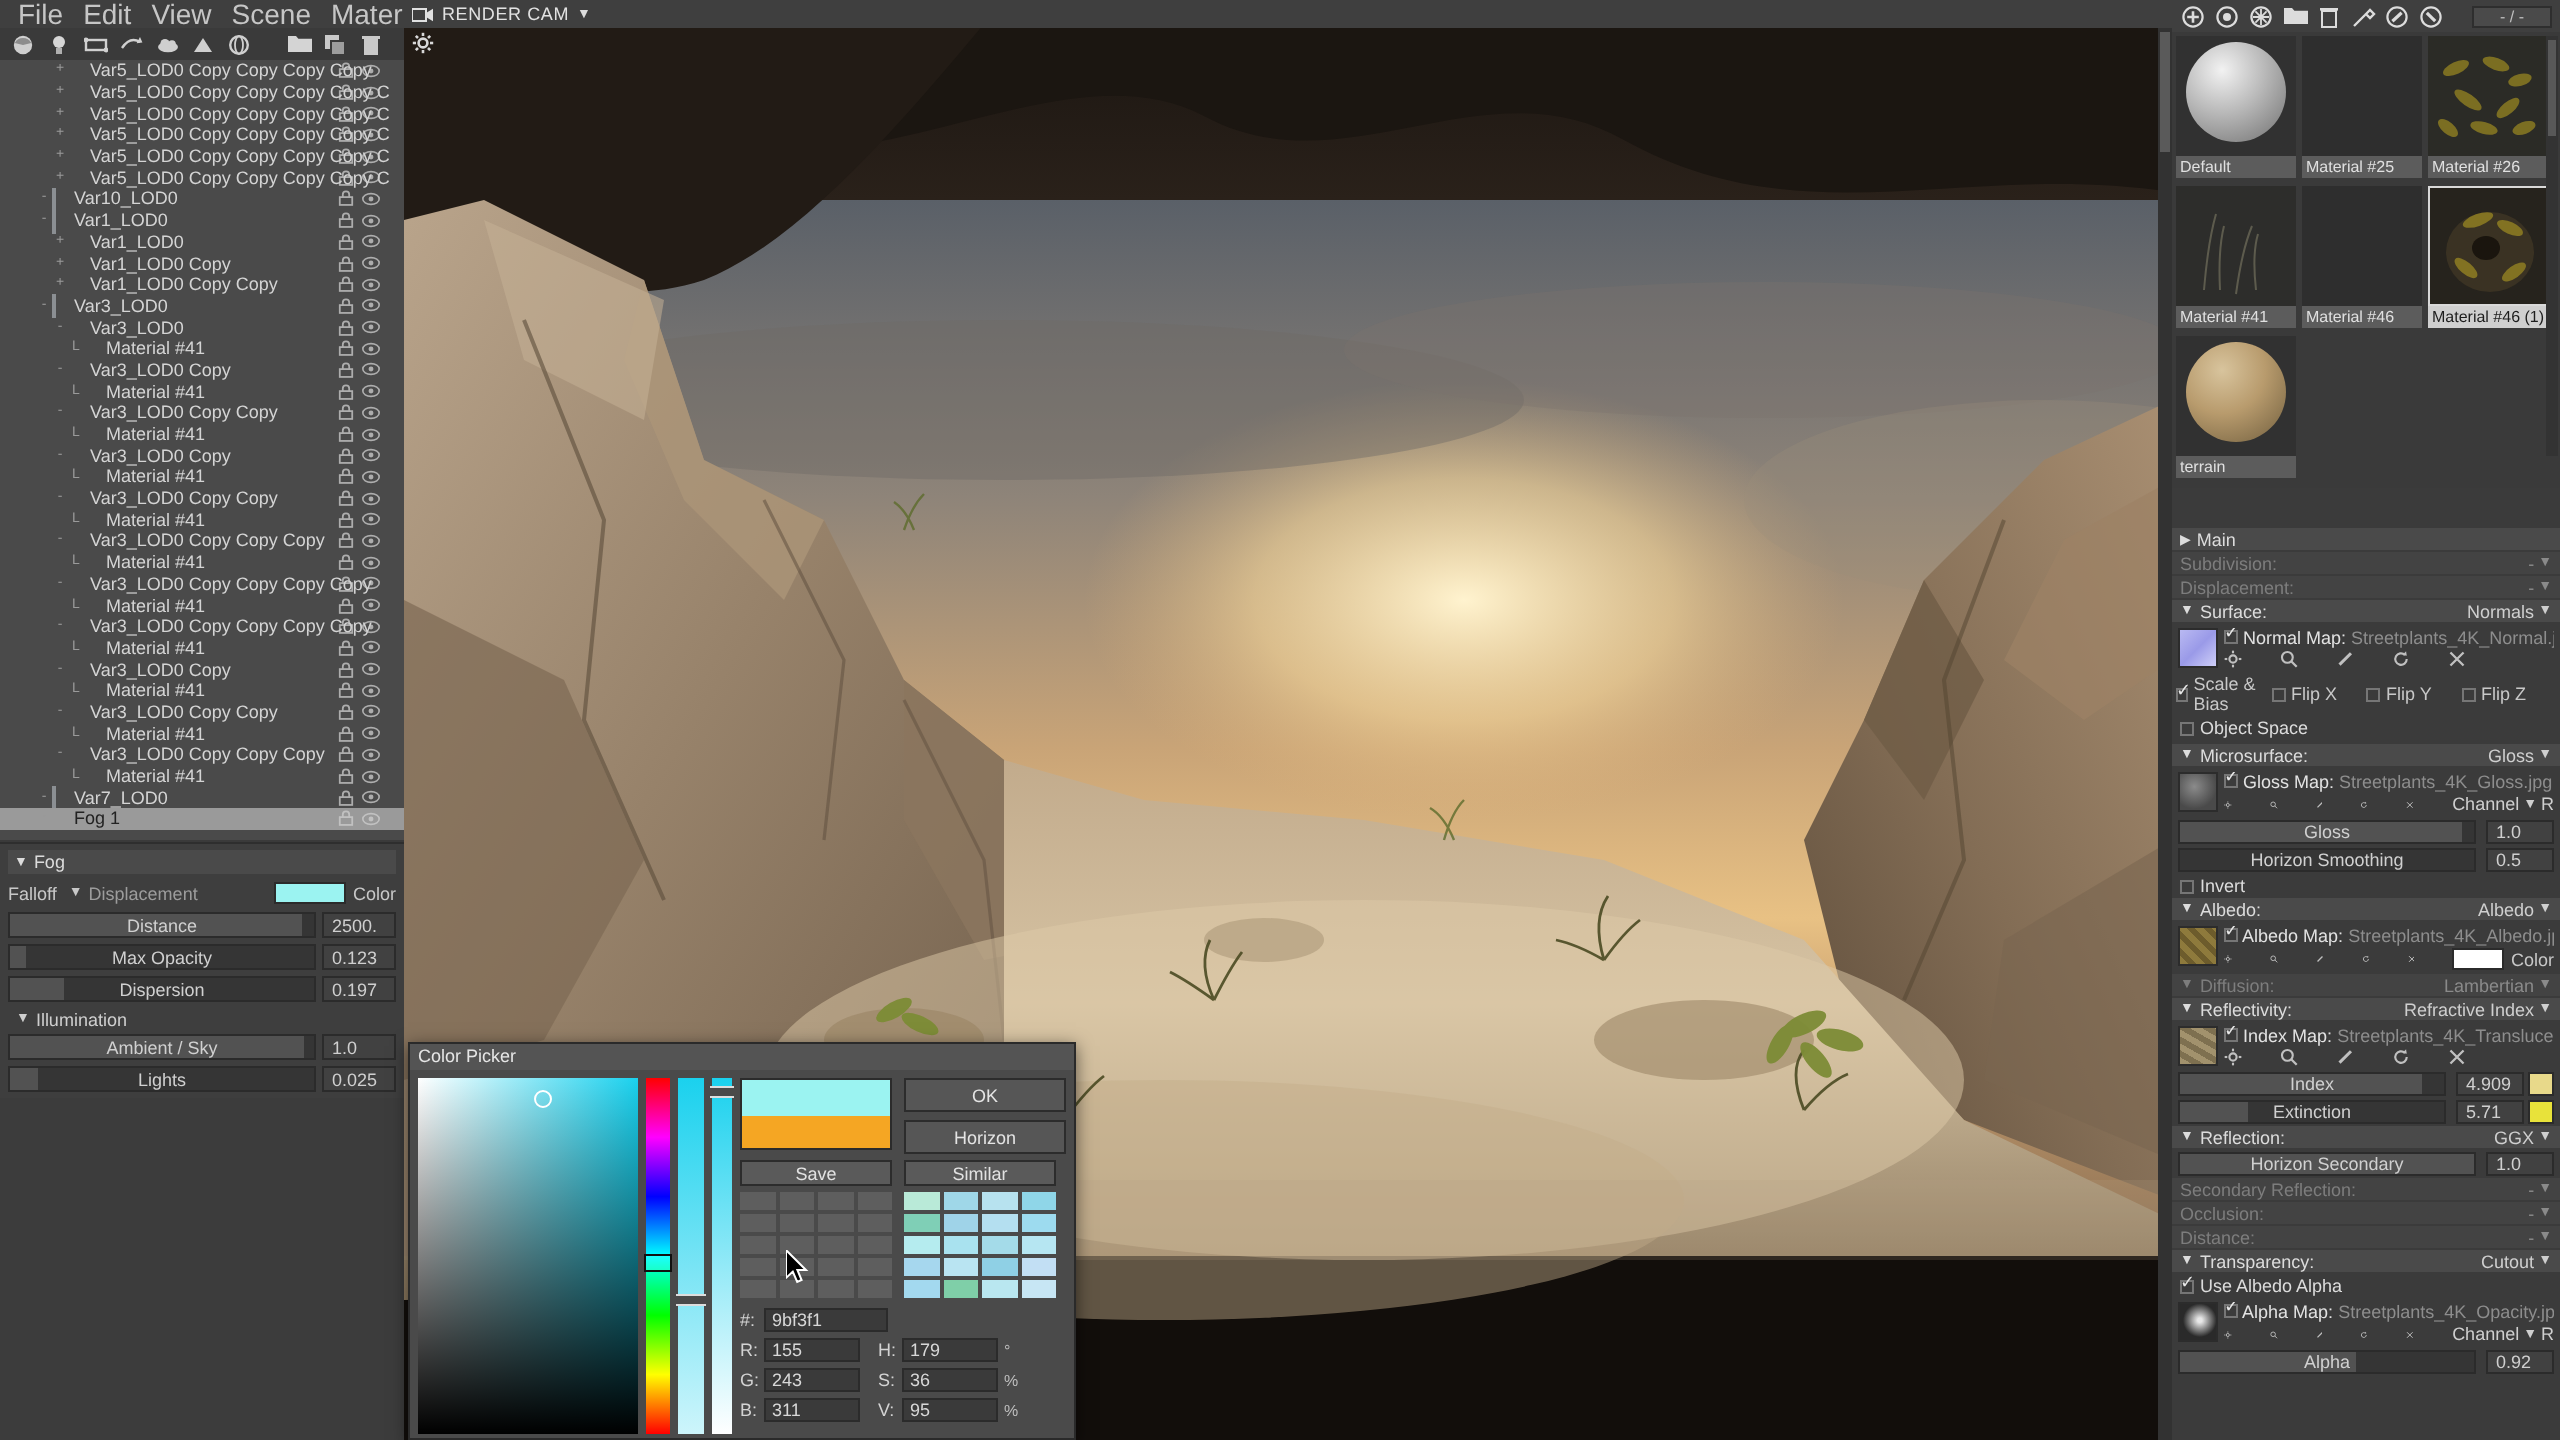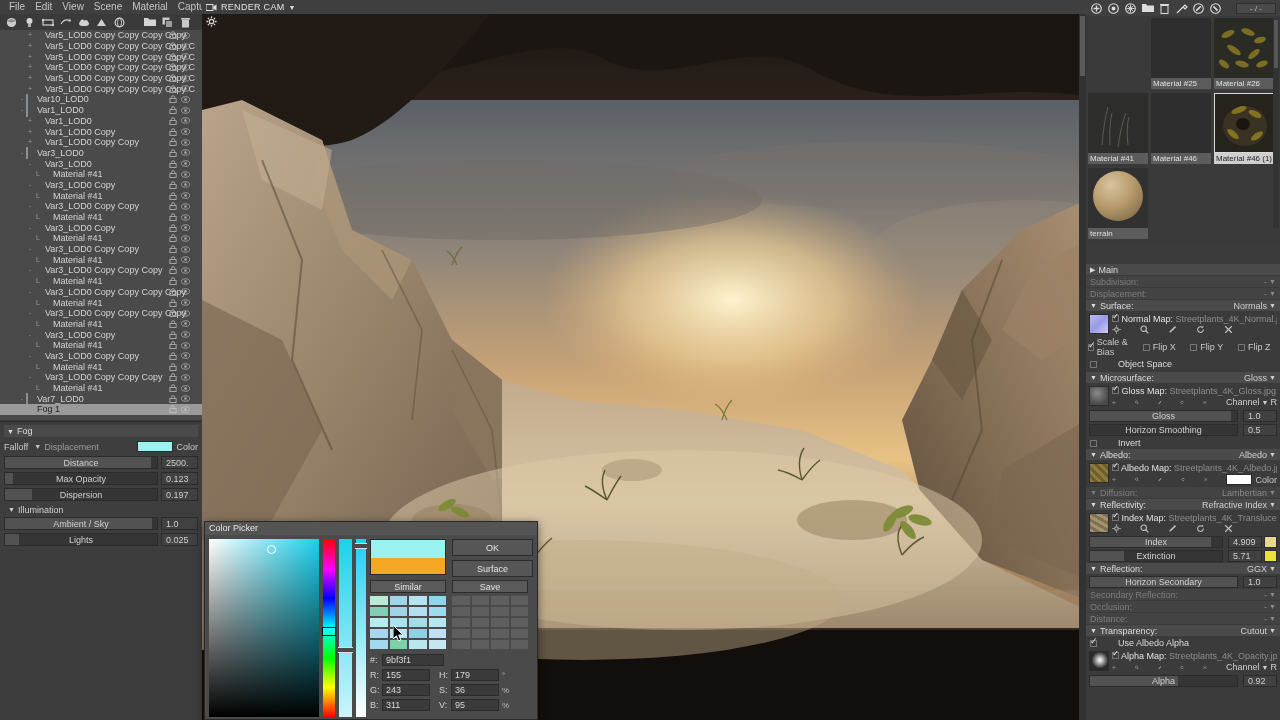--- a/index.html
+++ b/index.html
@@ -10,21 +10,21 @@
     font-size:10px; color:#c8c8c8;
     -webkit-font-smoothing:antialiased;
   }
   #app { position:relative; width:1280px; height:720px; }
 
   
   .menubar {
     position:absolute; left:0; top:0; width:202px; height:14px;
     background:#3f3f3f; display:flex; align-items:center; padding-left:4px;
   }
-  .menubar .mi { font-size:10px; color:#c6c6c6; padding:0 5px; line-height:14px; }
+  .menubar .mi { font-size:14px; color:#c6c6c6; padding:0 5px; line-height:14px; }
 
   
   .ltoolbar {
     position:absolute; left:0; top:14px; width:202px; height:16px;
     background:#3a3a3a; display:flex; align-items:center; gap:1px; padding-left:3px;
   }
   .tbtn { width:17px; height:15px; display:flex; align-items:center; justify-content:center; }
   .tbtn svg { display:block; }
 
   
@@ -122,25 +122,25 @@
 
   .maprow { display:flex; align-items:flex-start; padding:2px 3px; gap:3px; }
   .mapthumb { width:20px; height:20px; border:1px solid #2c2c2c; flex:0 0 20px; }
   .mapinfo { flex:1 1 auto; min-width:0; }
   .maptitle { font-size:9px; color:#e2e2e2; white-space:nowrap; overflow:hidden; }
   .maptitle .fn { color:#8d8d8d; }
   .mapicons { display:flex; align-items:center; gap:19px; margin-top:1px; }
   .mapicons svg { display:block; opacity:.85; }
   .chip { display:flex; align-items:center; gap:2px; font-size:9px; color:#cfcfcf; margin-left:auto; }
 
-  .checkrow { display:flex; align-items:center; gap:21px; font-size:9px; padding:1px 4px; color:#dcdcdc; }
+  .checkrow { display:flex; align-items:center; gap:3px; font-size:9px; padding:1px 4px; color:#dcdcdc; }
   .cbx { width:7px; height:7px; border:1px solid #767676; display:inline-block; position:relative; }
   .cbx.on::after { content:"✓"; position:absolute; left:-1px; top:-5px; font-size:9px; color:#e8e8e8; }
   .flags { display:flex; align-items:center; gap:0; font-size:9px; padding:1px 2px; }
-  .flags .f { display:flex; align-items:center; gap:3px; flex:1 1 0;justify-content:center; }
+  .flags .f { display:flex; align-items:center; gap:3px; flex:1 1 0; }
 
   .srow { display:flex; align-items:center; padding:1px 3px; gap:2px; }
   .srow .slider { height:12px; }
   .srow .numbox { width:34px; height:12px; }
   .swatchsm { width:13px; height:12px; border:1px solid #2b2b2b; }
 
   .inlinecolor { display:flex; align-items:center; gap:3px; margin-left:auto; font-size:9px;}
   .whiteswatch { width:26px; height:11px; background:#fff; border:1px solid #2b2b2b; }
 
   
@@ -1086,20 +1086,26 @@
       <div class="rtbtn">
         <svg width="11" height="11" viewBox="0 0 11 11">
             <circle cx="5.5" cy="5.5" r="4.8" fill="none" stroke="#dcdcdc" stroke-width="1.1"></circle>
             <path d="M3.4 3.4 L7.6 7.6" stroke="#dcdcdc" stroke-width="1.6"></path>
           </svg>
       </div>
       <div class="rfield">- / -</div>
     </div>
 
     <div class="matgrid">
+        <div class="mcell" style="left: 2px; top: 2px;">
+          <div class="mthumb" style="">
+            <span class="sphere" style="background:radial-gradient(circle at 36% 28%,#f2f2f2,#b8b8b8 45%,#6e6e6e 100%)"></span>
+          </div>
+          <div class="mname">Default</div>
+        </div>
         <div class="mcell" style="left: 65px; top: 2px;">
           <div class="mthumb" style="background:#2e2e2e"></div>
           <div class="mname">Material #25</div>
         </div>
         <div class="mcell" style="left: 128px; top: 2px;">
           <div class="mthumb" style="background:#2b2b26"><svg width="60" height="60" viewBox="0 0 60 60">
               <g fill="#8a7a22" opacity=".85">
                 <ellipse cx="14" cy="16" rx="7" ry="3" transform="rotate(-25 14 16)"></ellipse>
                 <ellipse cx="34" cy="14" rx="7" ry="3" transform="rotate(20 34 14)"></ellipse>
                 <ellipse cx="46" cy="22" rx="6" ry="3" transform="rotate(-15 46 22)"></ellipse>
@@ -1562,25 +1568,50 @@
       </div>
 
       <div class="cp-right">
         <div class="cp-top">
           <div class="preview">
             <div class="n" style="background: rgb(155, 243, 241);"></div>
             <div class="o" style="background: rgb(245, 166, 35);"></div>
           </div>
           <div class="cp-btns">
             <div class="cpbtn">OK</div>
-            <div class="cpbtn">Surface</div>
+            <div class="cpbtn">Horizon</div>
           </div>
         </div>
 
         <div class="grids">
+          <div class="gcol">
+            <div class="gt">Save</div>
+            <div class="gg" id="save-grid">
+                <div></div>
+                <div></div>
+                <div></div>
+                <div></div>
+                <div></div>
+                <div></div>
+                <div></div>
+                <div></div>
+                <div></div>
+                <div></div>
+                <div></div>
+                <div></div>
+                <div></div>
+                <div></div>
+                <div></div>
+                <div></div>
+                <div></div>
+                <div></div>
+                <div></div>
+                <div></div>
+              </div>
+          </div>
           <div class="gcol">
             <div class="gt">Similar</div>
             <div class="gg" id="similar-grid">
                 <div style="background: rgb(185, 234, 216);"></div>
                 <div style="background: rgb(159, 215, 232);"></div>
                 <div style="background: rgb(183, 226, 239);"></div>
                 <div style="background: rgb(143, 214, 232);"></div>
                 <div style="background: rgb(127, 207, 182);"></div>
                 <div style="background: rgb(159, 211, 232);"></div>
                 <div style="background: rgb(180, 223, 240);"></div>
@@ -1592,45 +1623,20 @@
                 <div style="background: rgb(166, 215, 238);"></div>
                 <div style="background: rgb(185, 228, 242);"></div>
                 <div style="background: rgb(143, 208, 229);"></div>
                 <div style="background: rgb(194, 223, 244);"></div>
                 <div style="background: rgb(163, 217, 239);"></div>
                 <div style="background: rgb(127, 207, 168);"></div>
                 <div style="background: rgb(185, 231, 240);"></div>
                 <div style="background: rgb(199, 230, 244);"></div>
               </div>
           </div>
-          <div class="gcol">
-            <div class="gt">Save</div>
-            <div class="gg" id="save-grid">
-                <div></div>
-                <div></div>
-                <div></div>
-                <div></div>
-                <div></div>
-                <div></div>
-                <div></div>
-                <div></div>
-                <div></div>
-                <div></div>
-                <div></div>
-                <div></div>
-                <div></div>
-                <div></div>
-                <div></div>
-                <div></div>
-                <div></div>
-                <div></div>
-                <div></div>
-                <div></div>
-              </div>
-          </div>
         </div>
 
         <div class="fields">
           <div class="frow">
             <span class="fk">#:</span>
             <span class="fv hex">9bf3f1</span>
           </div>
           <div class="frow">
             <span class="fk">R:</span>
             <span class="fv">155</span>

